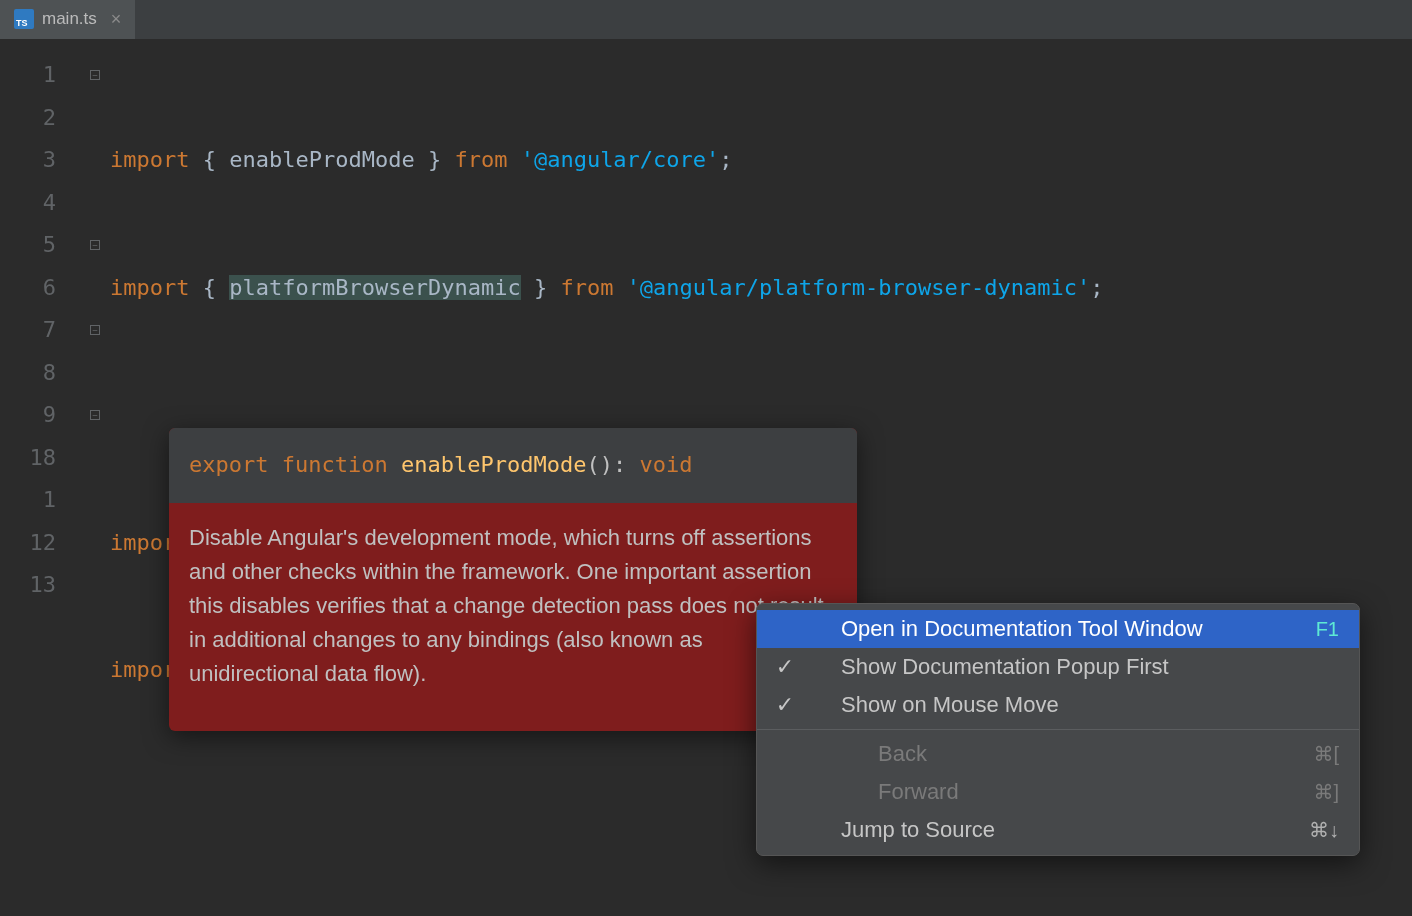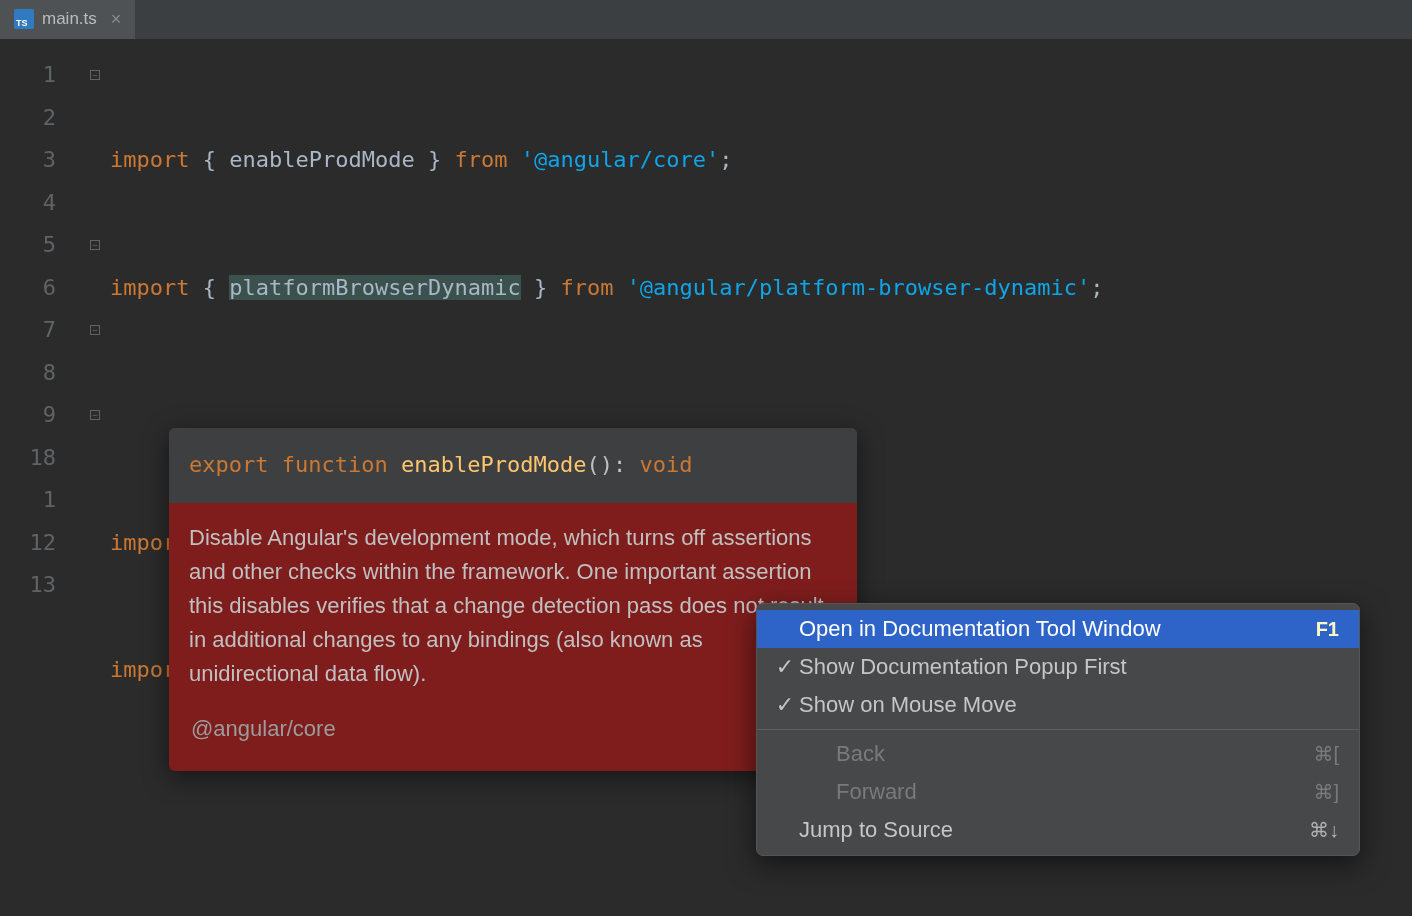--- a/index.html
+++ b/index.html
@@ -149,23 +149,23 @@
 }
 .menu-item {
   display: flex;
   align-items: center;
   padding: 5px 20px 5px 14px;
   height: 38px;
 }
 .menu-item.selected { background: #2e64c7; color: #fff; }
 .menu-item.disabled { color: #7a7a7a; gap: 37px; }
 .menu-check { width: 28px; text-align: center; color: #c6c6c6; }
-.menu-label { flex: 1; }
+.menu-label { flex: 1; margin-left: 42px; }
 .menu-short { color: #b0b0b0; font-size: 20px; }
-.menu-item.selected .menu-short { color: #fef9c3; font-weight: bold; }
+.menu-item.selected .menu-short { color: #5eead4; }
 .menu-item.disabled .menu-short { color: #7a7a7a; }
 .menu-sep { height: 1px; background: #5b5d5f; margin: 5px 0; }
 </style>
 </head>
 <body>
 
 <div class="tab-bar">
   <div class="tab">
     <span class="tab-icon"></span>
     <span>main.ts</span>
@@ -227,21 +227,20 @@
     
     
   </div>
 
   <div class="doc-popup">
     <div class="doc-sig">
       <span class="kw">export</span> <span class="kw">function</span> <span class="fn">enableProdMode</span><span>():</span> <span class="kw">void</span>
     </div>
     <div class="doc-body">Disable Angular's development mode, which turns off assertions and other checks within the framework. One important assertion this disables verifies that a change detection pass does not result in additional changes to any bindings (also known as unidirectional data flow).</div>
     <div class="doc-meta">
-      <div>@angular/core</div>
     </div>
   </div>
 
   <div class="ctx-menu">
     <div class="menu-item selected">
       <span class="menu-check"></span>
       <span class="menu-label">Open in Documentation Tool Window</span>
       <span class="menu-short">F1</span>
     </div>
     <div class="menu-item">

